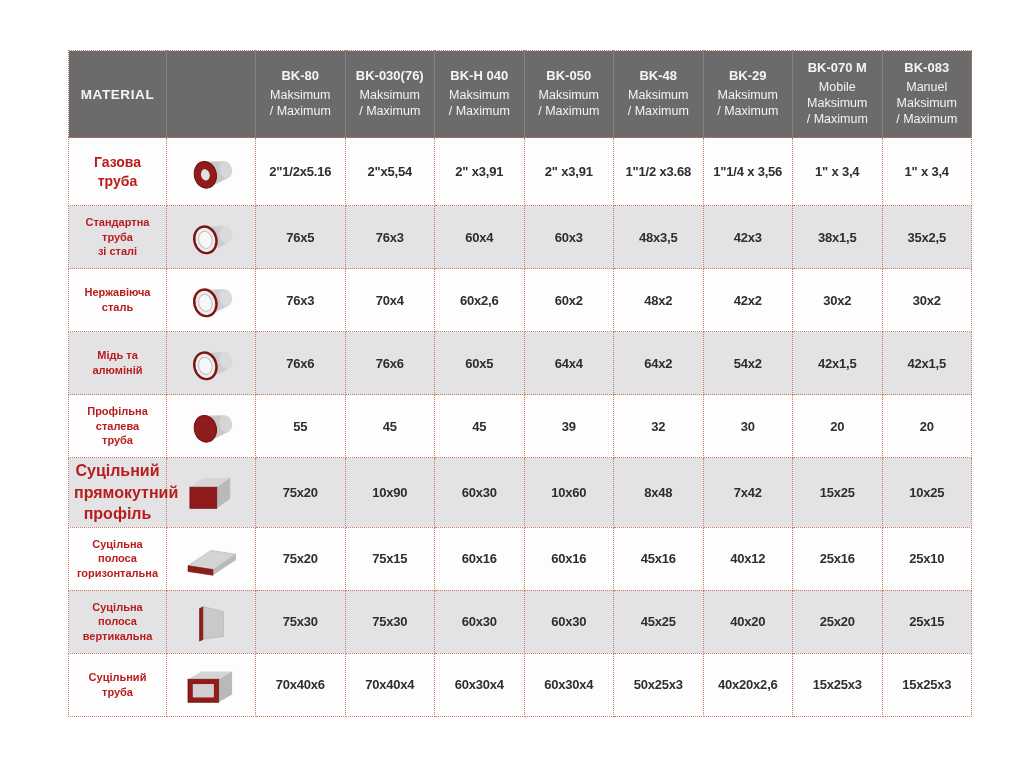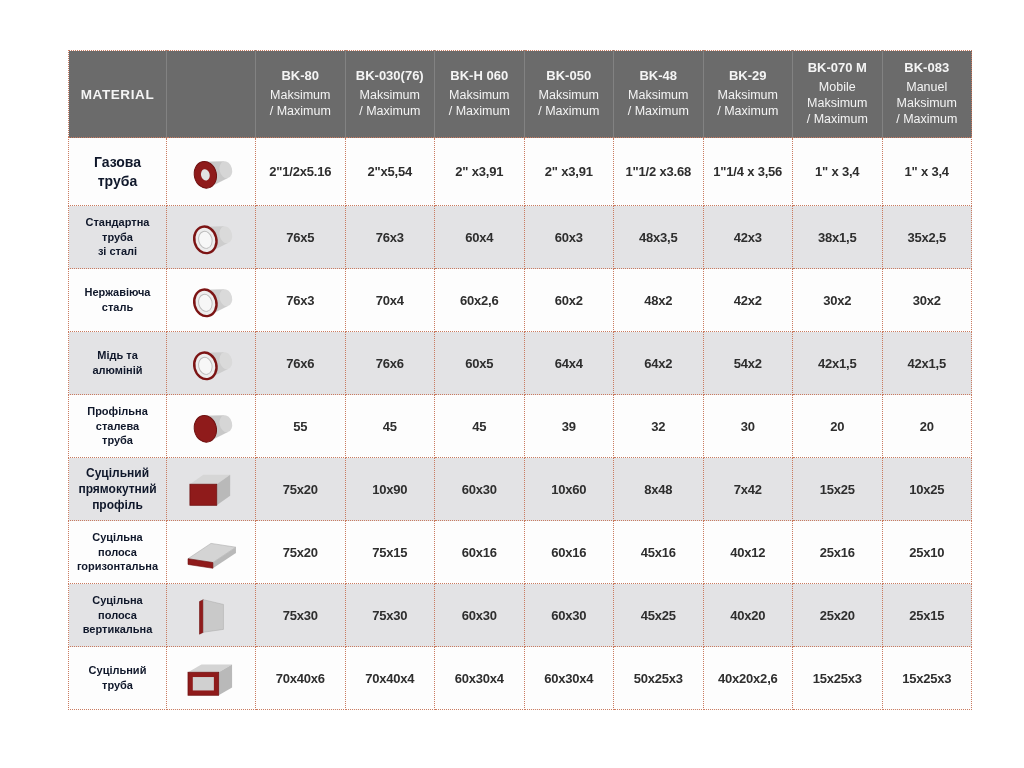--- a/index.html
+++ b/index.html
@@ -35,25 +35,25 @@
     border:1px dotted #c97a5f;
     text-align:center; vertical-align:middle;
     height:63px; padding:2px;
   }
   tbody tr:nth-child(odd)  td { background:#fdfdfd; }
   tbody tr:nth-child(even) td { background:#e3e3e5; }
   tbody tr:first-child td { height:68px; }
 
   .val-td { font-size:13px; font-weight:700; color:#2e2e2e; letter-spacing:-.2px; }
   .mat-label {
-    display:block; font-weight:700; font-size:11px; color:#0f172a;
+    display:block; font-weight:700; font-size:11px; color:#b91c1c;
     line-height:1.35; white-space:pre-line; padding:0 3px;
   }
   .mat-label.big { font-size:14px; }
-  tbody tr:nth-child(6) .mat-label { font-size:12px; }
+  tbody tr:nth-child(6) .mat-label { font-size:16px; }
 
   .icon { display:block; }
   .icon svg { width:62px; height:46px; display:block; margin:0 auto; }
 </style>
 </head>
 <body>
 
 <div class="stage">
   <table class="spec">
     <colgroup>
@@ -76,21 +76,21 @@
             <div class="model">BK-80</div>
             <div class="sub">Maksimum
 / Maximum</div>
           </th>
           <th class="model-th">
             <div class="model">BK-030(76)</div>
             <div class="sub">Maksimum
 / Maximum</div>
           </th>
           <th class="model-th">
-            <div class="model">BK-H 060</div>
+            <div class="model">BK-H 040</div>
             <div class="sub">Maksimum
 / Maximum</div>
           </th>
           <th class="model-th">
             <div class="model">BK-050</div>
             <div class="sub">Maksimum
 / Maximum</div>
           </th>
           <th class="model-th">
             <div class="model">BK-48</div>

